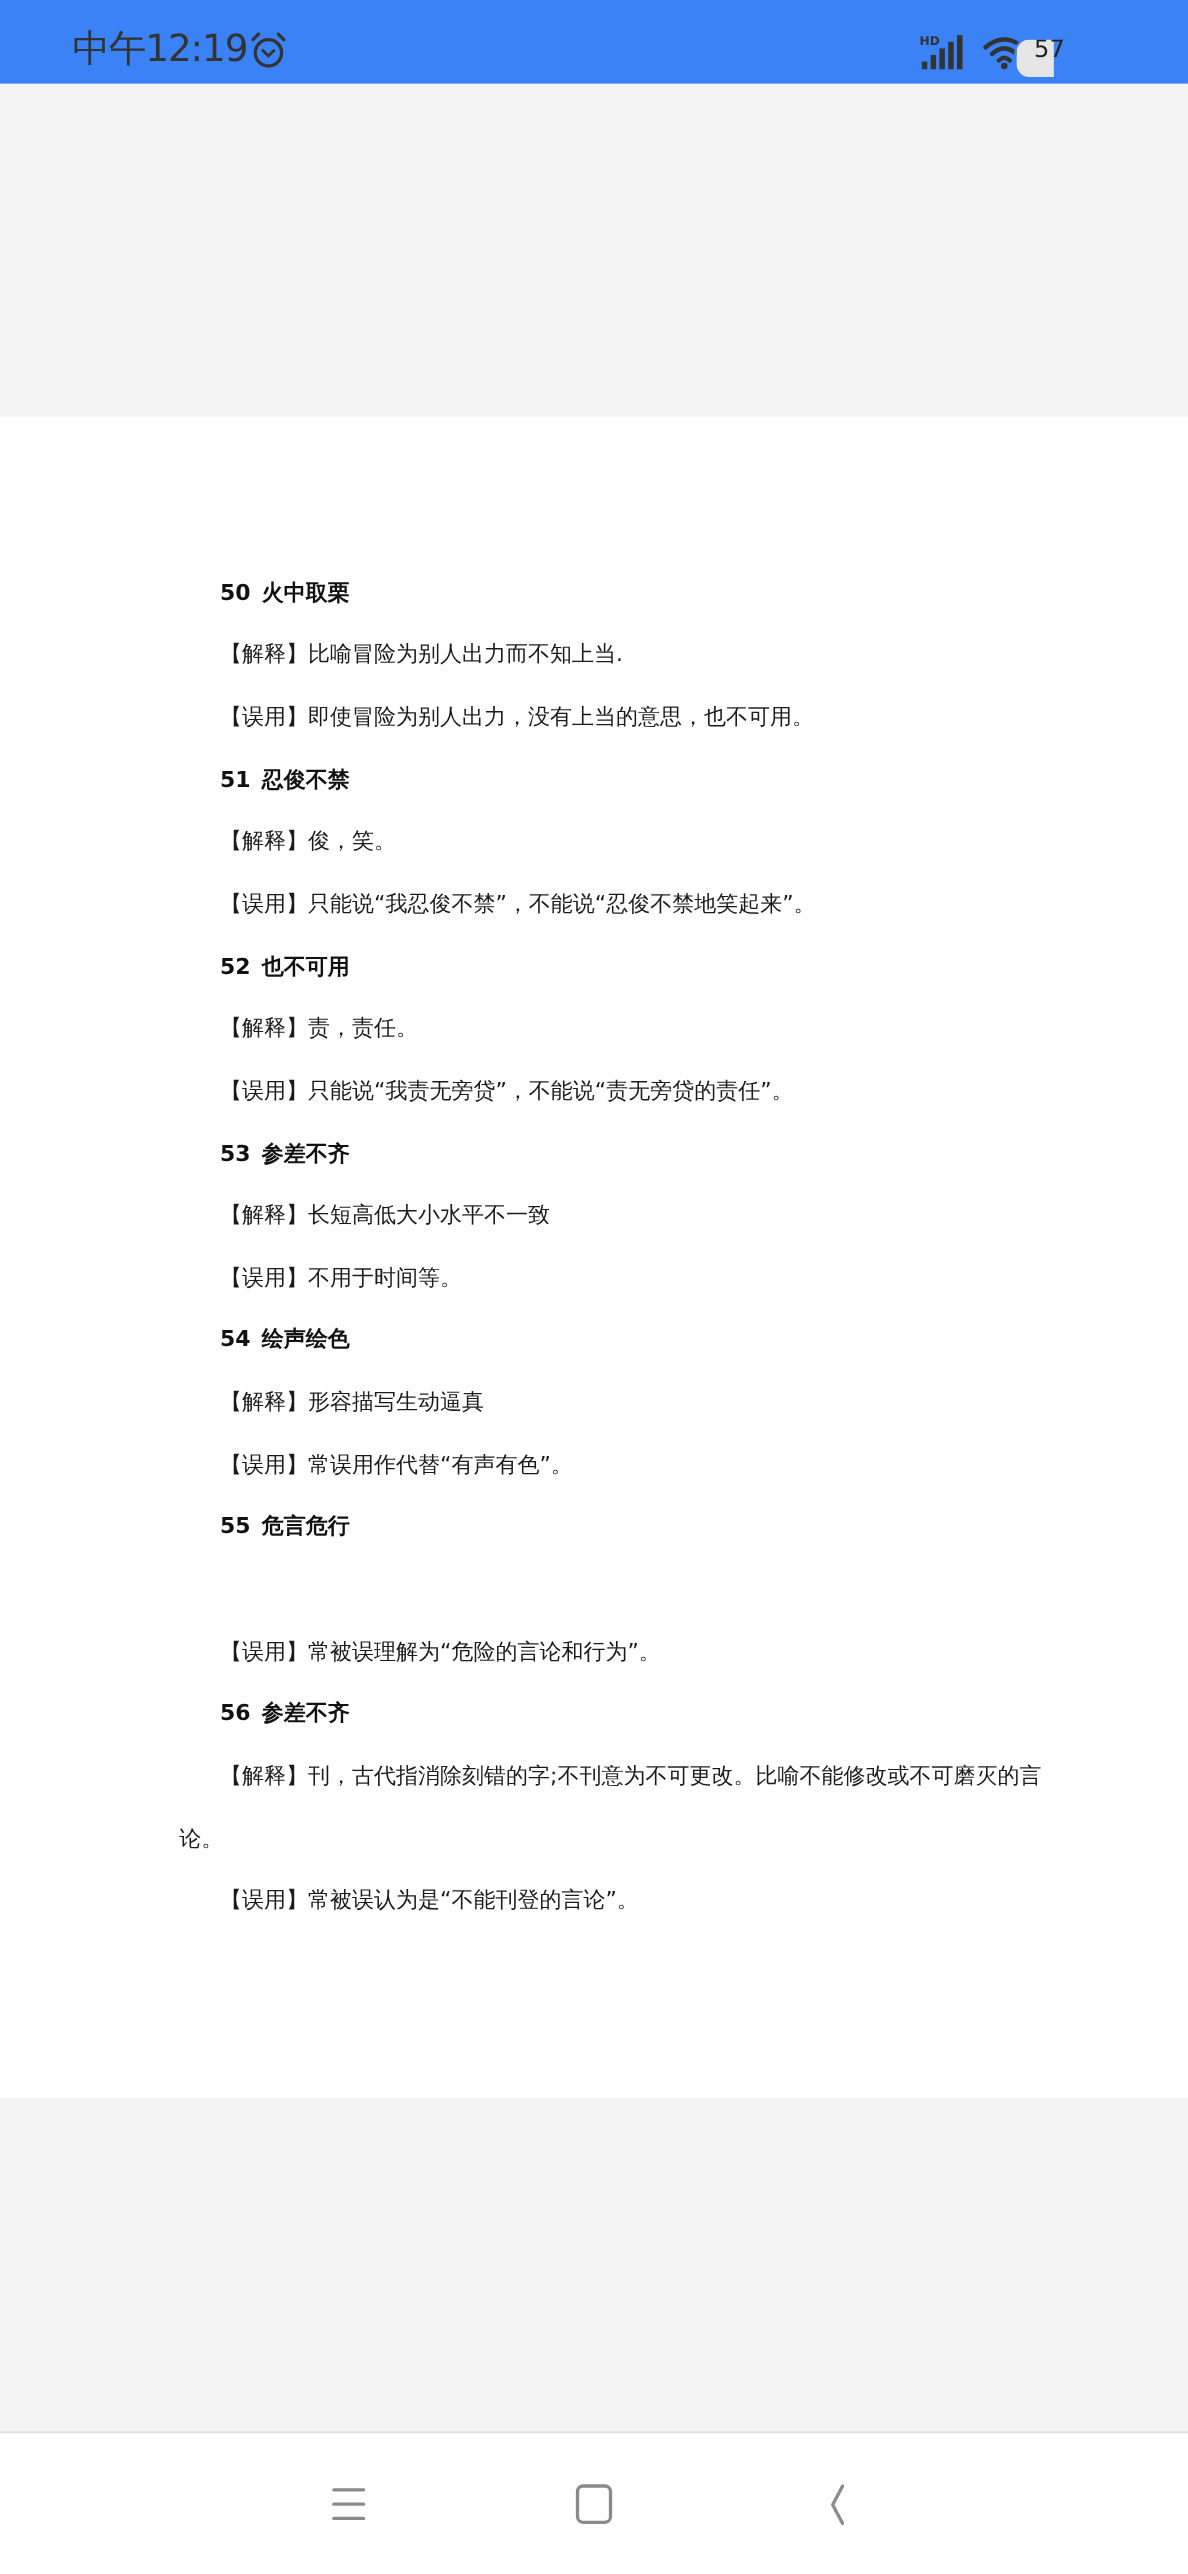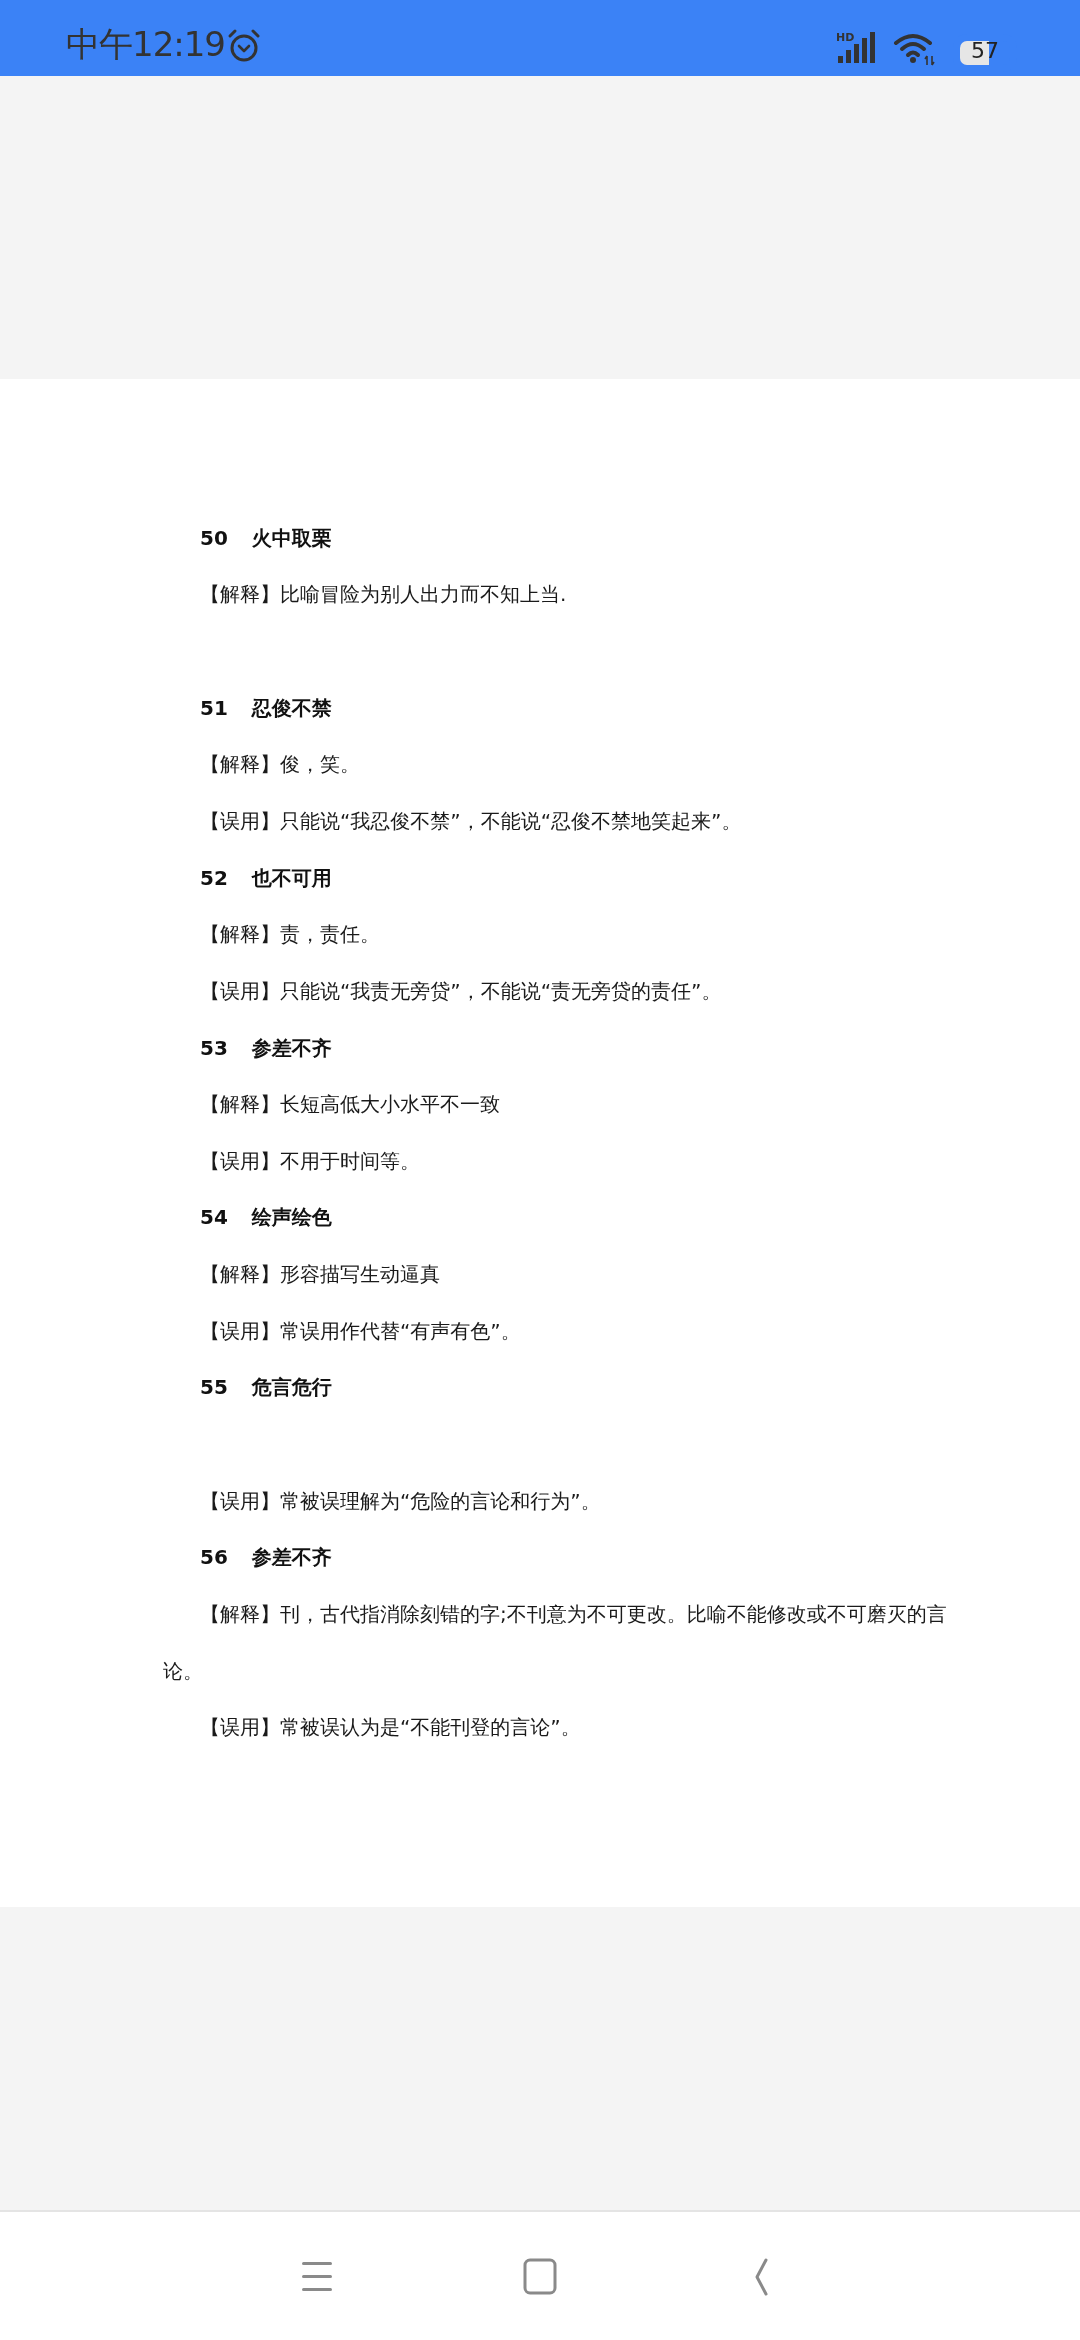--- a/index.html
+++ b/index.html
@@ -14,22 +14,22 @@
   }
   .status-time {
     position: absolute; left: 66px; top: 24px;
     font-size: 34px; line-height: 40px; color: #333333;
     font-family: "DejaVu Sans", sans-serif; letter-spacing: -1px;
   }
   .alarm-icon { position: absolute; left: 226px; top: 28px; width: 36px; height: 36px; }
   .signal-icon { position: absolute; left: 836px; top: 30px; width: 44px; height: 34px; }
   .wifi-icon { position: absolute; left: 893px; top: 32px; width: 44px; height: 34px; }
   .battery {
-    position: absolute; left: 953px; top: 34px; width: 64px; height: 38px;
-    border: 7px solid #3b82f6; border-radius: 14px; box-sizing: border-box;
+    position: absolute; left: 922px; top: 34px; width: 64px; height: 38px;
+    border: 2px solid #3b82f6; border-radius: 14px; box-sizing: border-box;
     overflow: hidden;
   }
   .battery-fill {
     position: absolute; left: 0; top: 0; bottom: 0; width: 57%;
     background: #e6e6e6;
   }
   .battery-label {
     position: absolute; left: 0; right: 0; top: -3px;
     text-align: center; font-size: 22px; line-height: 26px; color: #222;
     font-family: "DejaVu Sans", sans-serif;
@@ -38,21 +38,21 @@
     position: absolute; left: 0; top: 379px; width: 1080px; height: 1528px;
     background: #ffffff;
   }
   .line {
     position: absolute; left: 200px; height: 30px; line-height: 30px;
     font-size: 20px; color: #1a1a1a; white-space: nowrap;
     font-family: "DejaVu Sans", sans-serif;
   }
   .line.heading { font-weight: bold; color: #111; }
   .line.cont { left: 163px; }
-  .heading .num { margin-right: 24px; text-align: right; }
+  .heading .num { margin-right: 10px; text-align: right; }
   .nav-bar {
     position: absolute; left: 0; top: 2210px; width: 1080px; height: 130px;
     background: #ffffff; border-top: 2px solid #e4e4e4; box-sizing: border-box;
   }
   .nav-btn { position: absolute; top: 40px; width: 60px; height: 50px; }
   .nav-menu { left: 286px; }
   .nav-home { left: 510px; }
   .nav-back { left: 736px; }
 </style>
 </head>
@@ -86,20 +86,21 @@
     <div class="battery-label">57</div>
   </div>
 </div>
 
 <div class="page">
 
   <div class="line heading" style="top:144px">
     <span class="num">50</span><span>火中取栗</span>
   </div>
   <div class="line" style="top:200px">【解释】比喻冒险为别人出力而不知上当.</div>
+  <div class="line" style="top:257px">【误用】即使冒险为别人出力，没有上当的意思，也不可用。</div>
 
   <div class="line heading" style="top:314px">
     <span class="num">51</span><span>忍俊不禁</span>
   </div>
   <div class="line" style="top:370px">【解释】俊，笑。</div>
   <div class="line" style="top:427px">【误用】只能说“我忍俊不禁”，不能说“忍俊不禁地笑起来”。</div>
 
   <div class="line heading" style="top:484px">
     <span class="num">52</span><span>也不可用</span>
   </div>

